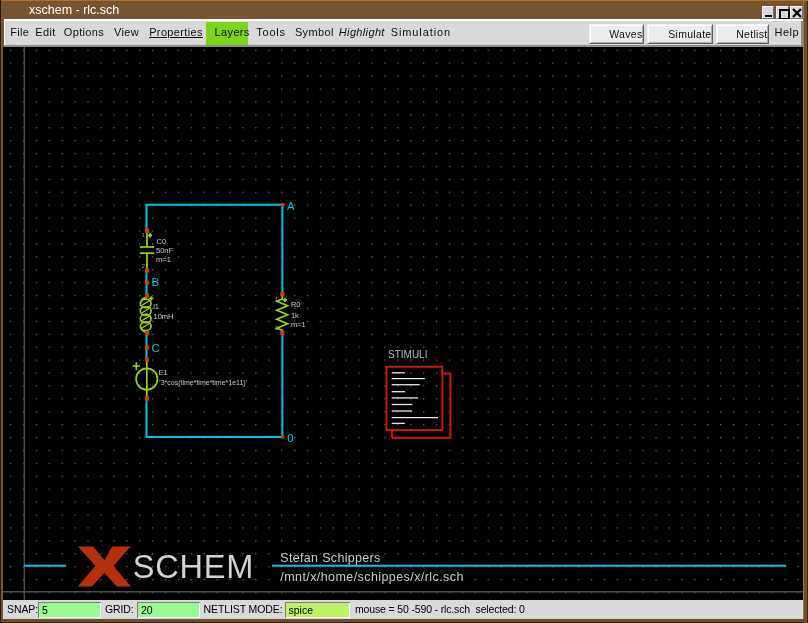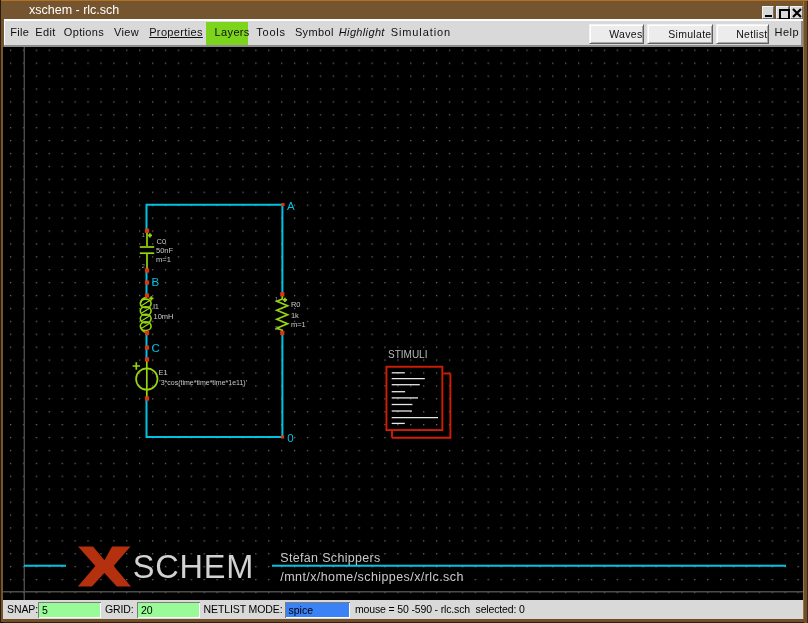--- a/index.html
+++ b/index.html
@@ -180,14 +180,14 @@
     <text x="280.3" y="561.3" fill="#c9c9c9" font-size="12.5px" letter-spacing="0.32" font-family="Liberation Sans, sans-serif">Stefan Schippers</text>
     <text x="280.3" y="580.8" fill="#c9c9c9" font-size="12.5px" letter-spacing="0.42" font-family="Liberation Sans, sans-serif">/mnt/x/home/schippes/x/rlc.sch</text>
   </svg>
 
   <div class="abs" style="left:3px;top:600px;width:800px;height:18.5px;background:#d9d9d9;"></div>
   <div class="sbtxt" style="left:7px;">SNAP:</div>
   <div class="sbin" style="left:38px;width:63px;background:#98fb98;">5</div>
   <div class="sbtxt" style="left:105px;">GRID:</div>
   <div class="sbin" style="left:137px;width:63px;background:#98fb98;">20</div>
   <div class="sbtxt" style="left:203.5px;">NETLIST MODE:</div>
-  <div class="sbin" style="left:284.5px;width:65px;background:#3b82f6;">spice</div>
+  <div class="sbin" style="left:284.5px;width:65px;background:#bef264;">spice</div>
   <div class="sbtxt" style="left:355px;letter-spacing:-0.15px;">mouse = 50 -590 - rlc.sch&nbsp; selected: 0</div>
 
 </body></html>

